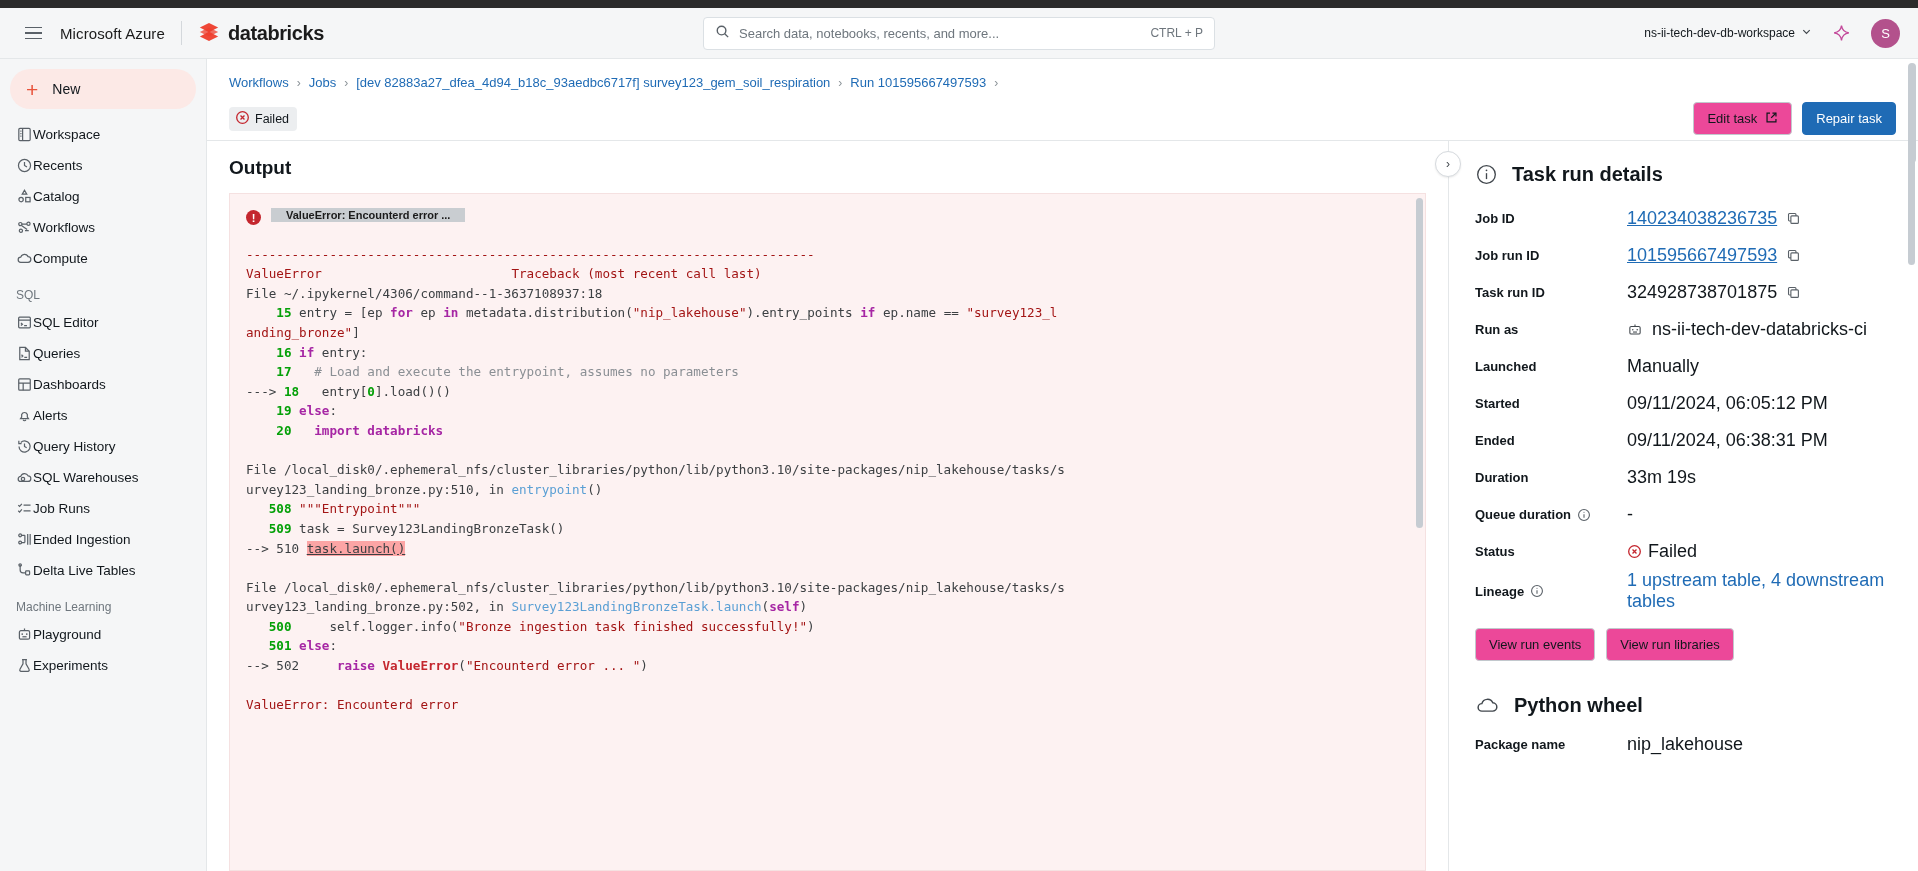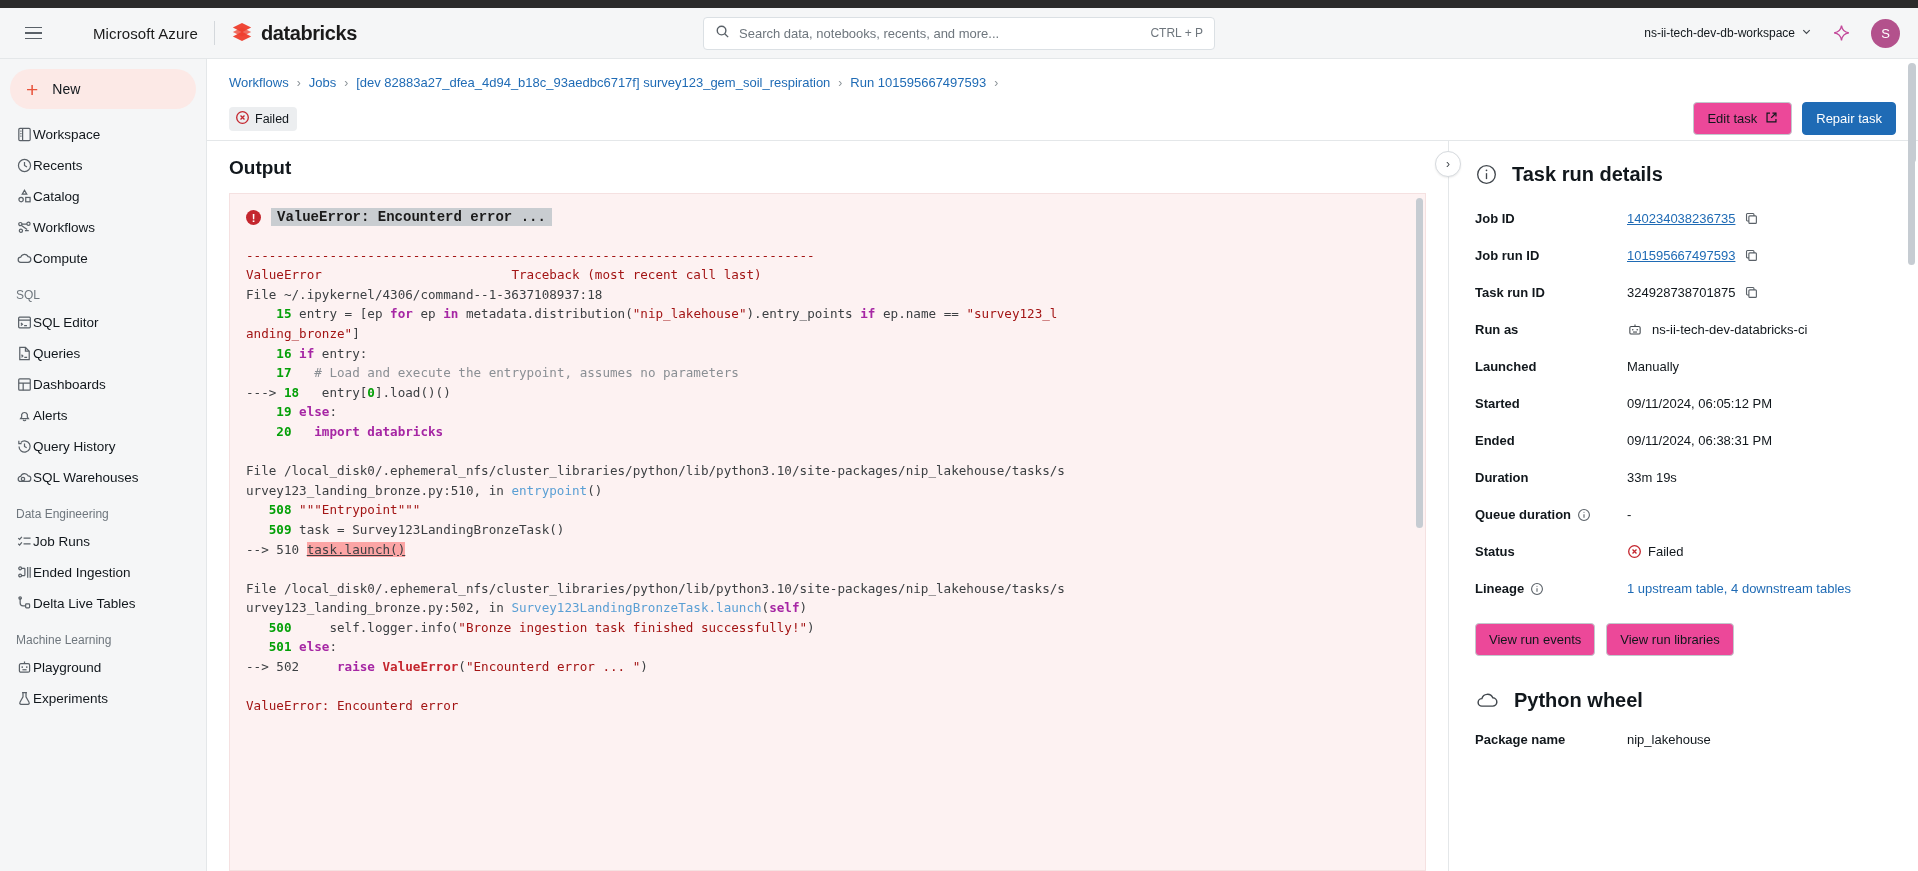--- a/index.html
+++ b/index.html
@@ -32,21 +32,21 @@
     width: 30px; height: 30px;
     display: flex; flex-direction: column;
     justify-content: center; align-items: center;
     gap: 4px; cursor: pointer; margin-right: 12px;
   }
   .hamburger span {
     display: block; width: 17px; height: 1.6px; background: #5a6168;
   }
   .azure-label {
     font-size: 15px; color: #1b1b1b; font-weight: 400;
-    letter-spacing: .1px; white-space: nowrap; margin-left: 33px;
+    letter-spacing: .1px; white-space: nowrap;
   }
   .hdr-divider {
     width: 1px; height: 24px; background: #d4d8dc; margin: 0 16px;
   }
   .brand { display: flex; align-items: center; gap: 8px; }
   .brand-name {
     font-size: 20px; font-weight: 700; color: #1b1b1b; letter-spacing: -.4px;
   }
   .search-wrap {
     position: absolute; left: 50%; transform: translateX(-50%);
@@ -178,23 +178,23 @@
     width: 15px; height: 15px; border-radius: 50%; background: #c4262e;
     color: #fff; font-size: 11px; font-weight: 700; flex: 0 0 15px;
     display: flex; align-items: center; justify-content: center; margin-top: 2px;
   }
   .tb-code {
     font-family: "DejaVu Sans Mono", "Liberation Mono", monospace;
     font-size: 12.6px; line-height: 19.6px;
     white-space: pre; color: #3c4043; padding: 0 16px;
   }
   .err-title {
-    font-family: Liberation Mono, monospace;
-    font-size: 14px; font-weight: 700; color: #1b1b1b;
-    background: #c9cdd1; padding: 1px 6px;
+    font-family: Liberation Sans, sans-serif;
+    font-size: 11px; font-weight: 700; color: #1b1b1b;
+    background: #c9cdd1; padding: 1px 15px;
   }
   .c-red { color: #a31515; }
   .c-err { color: #c4262e; font-weight: 700; }
   .c-num { color: #04a008; font-weight: 700; }
   .c-kw  { color: #a626a4; font-weight: 700; }
   .c-str { color: #a31515; }
   .c-cmt { color: #8a8f94; }
   .c-fn  { color: #5a9fd4; }
   .c-arrow { color: #3c4043; }
   .hl { background: #fca5a5; text-decoration: underline; }
@@ -214,21 +214,21 @@
   .rp-head {
     display: flex; align-items: center; gap: 14px; margin-bottom: 14px;
   }
   .rp-head h2 { font-size: 20px; font-weight: 600; color: #11171c; }
   .rp-row { display: flex; align-items: center; min-height: 37px; }
   .rp-key {
     width: 152px; flex: 0 0 152px; font-size: 13px; color: #11171c; font-weight: 600;
     display: flex; align-items: center; gap: 6px;
   }
   .rp-val {
-    font-size: 13px; color: #11171c; display: flex; align-items: center; gap: 9px;
+    font-size: 18px; color: #11171c; display: flex; align-items: center; gap: 9px;
   }
   .rp-link { color: #1f6bb5; text-decoration: underline; cursor: pointer; }
   .copy-ic { cursor: pointer; display: inline-flex; }
   .rp-btn-row { display: flex; gap: 11px; margin-top: 16px; }
   .rp-section-head {
     display: flex; align-items: center; gap: 14px; margin-top: 32px;
   }
   .rp-section-head h2 { font-size: 20px; font-weight: 600; }
   .info-ic { cursor: pointer; display: inline-flex; }
   .status-fail { display: inline-flex; align-items: center; gap: 6px; }
@@ -418,21 +418,20 @@
     <div class="nav-item">
       <span class="nav-icon">
         <svg viewBox="0 0 18 18" fill="none" stroke="#5a6168" stroke-width="1.3">
           <path d="M5 13.2h7.6a3 3 0 0 0 .2-6A4.2 4.2 0 0 0 5 7.8 2.7 2.7 0 0 0 5 13.2Z"></path>
             <circle cx="7.4" cy="10.6" r="1.8"></circle>
         </svg>
       </span>
       <span class="lbl">SQL Warehouses</span>
     </div>
 
-    <div class="sec-label">Data Engineering</div>
 
     <div class="nav-item">
       <span class="nav-icon">
         <svg viewBox="0 0 18 18" fill="none" stroke="#5a6168" stroke-width="1.3">
           <path d="M2.4 5.4 3.8 6.8 6.2 4M2.4 11.4l1.4 1.4 2.4-2.8M8 5.4h7.4M8 11.4h7.4"></path>
         </svg>
       </span>
       <span class="lbl">Job Runs</span>
     </div>
 

